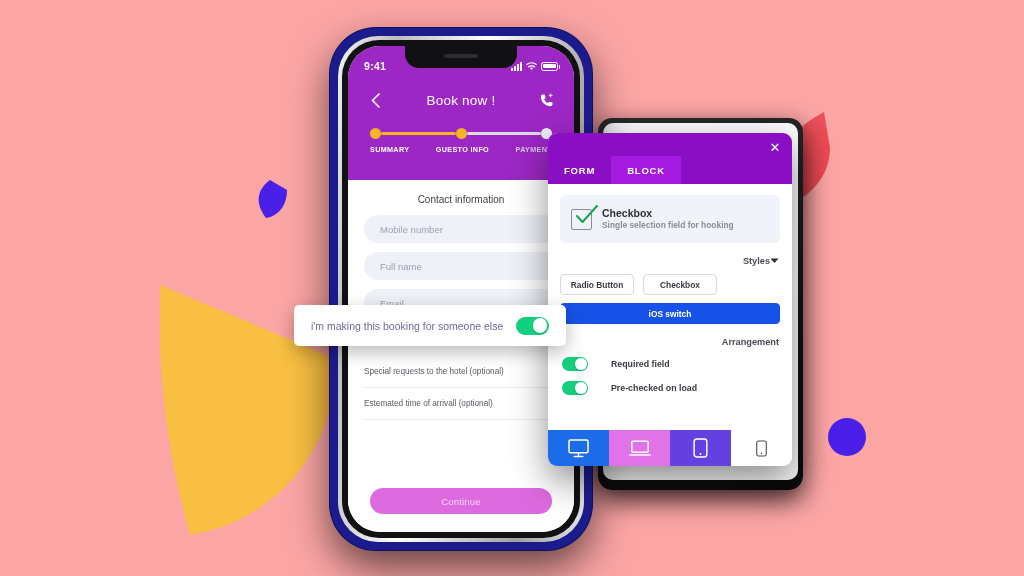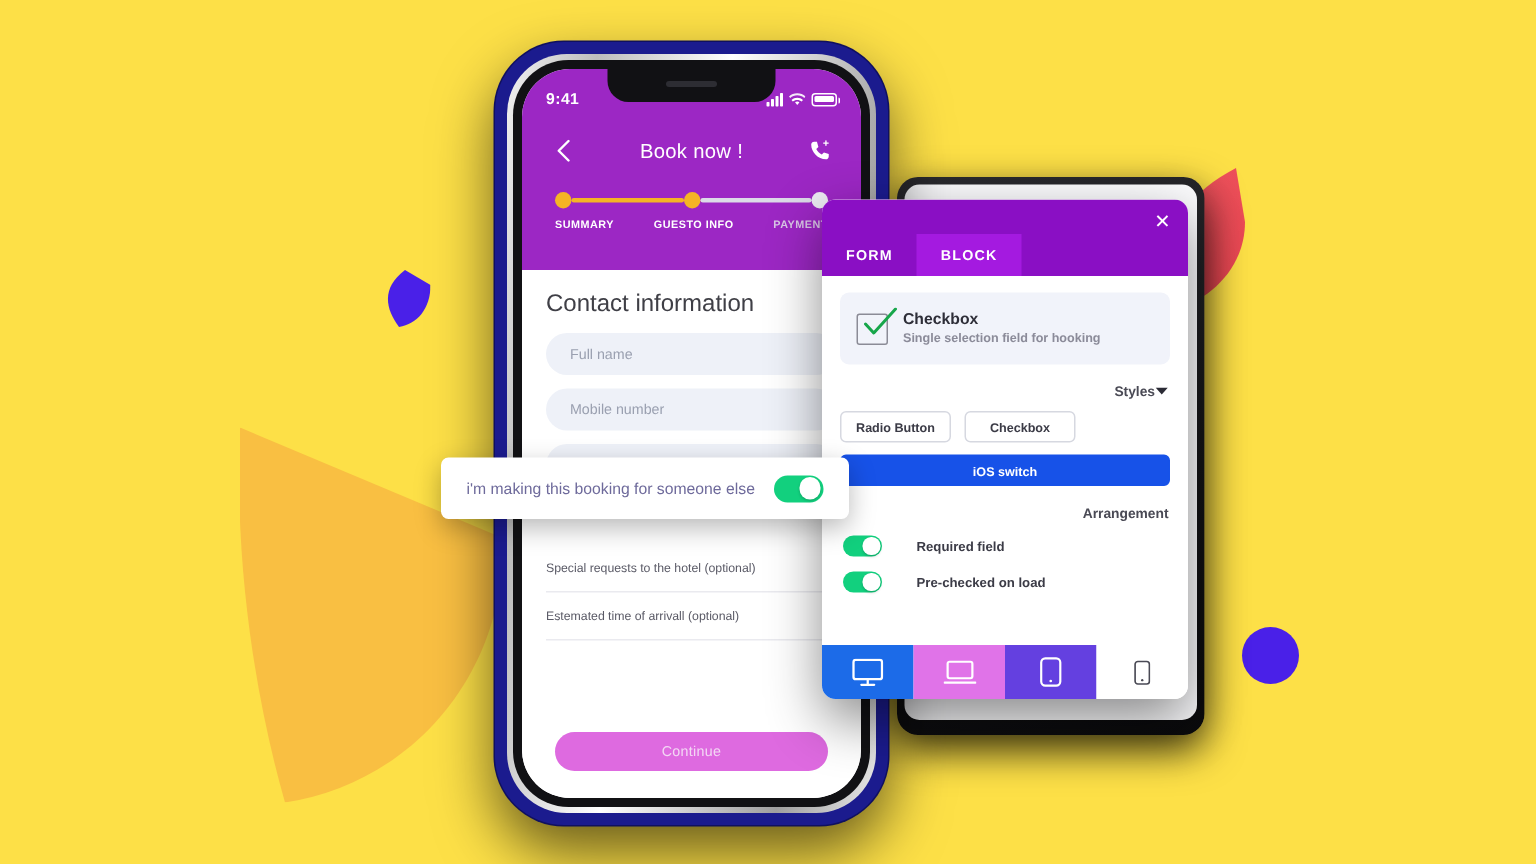--- a/index.html
+++ b/index.html
@@ -1,21 +1,21 @@
 <!DOCTYPE html>
 <html><head>
 <meta charset="utf-8">
 <style>
   * { box-sizing: border-box; margin: 0; padding: 0; }
   html, body {
     width: 1024px; height: 576px;
     background: #000; overflow: hidden;
     font-family: "Liberation Sans", sans-serif;
   }
-  #stage { position: relative; width: 1024px; height: 576px; background: #fde047; }
+  #stage { position: relative; width: 1024px; height: 576px; background: #fca5a5; }
 
   
   .shape { position: absolute; }
   #yellow-wedge {
     left: 160px; top: 285px; width: 180px; height: 250px;
     background: #F9BF42;
     border-radius: 0 0 0 0;
     clip-path: path("M 0 0 L 176 74 C 176 170 110 238 30 250 C 10 180 -4 90 0 0 Z");
   }
   #blue-wedge-small {
@@ -112,21 +112,21 @@
   .step-dot.todo { background: #EDEBF3; }
   #stepper-labels {
     display: flex; justify-content: space-between; margin-top: 6px;
     font-size: 7.2px; letter-spacing: .35px; font-weight: 600;
   }
   #stepper-labels span { color: #fff; }
   #stepper-labels span.dim { color: #D9C7E6; }
 
   
   #phone-body { background: #fff; height: 376px; position: relative; padding: 14px 16px 0 16px; }
-  #contact-title { font-size: 16px; color: #3f3f46; margin-bottom: 10px; }
+  #contact-title { font-size: 10px; color: #3f3f46; margin-bottom: 10px; text-align: center; }
   .field {
     height: 28px; background: #EEF1F8; border-radius: 14px;
     display: flex; align-items: center; padding: 0 16px;
     font-size: 9.5px; color: #9AA0B0; margin-bottom: 9px;
   }
   .select-row {
     height: 32px; border-bottom: 1px solid #EAEAEF;
     display: flex; align-items: center; justify-content: space-between;
     font-size: 8.2px; color: #5a5a66;
   }
@@ -273,24 +273,24 @@
                 <span>GUESTO INFO</span>
                 <span class="dim">PAYMENT</span>
               </div>
             </div>
           </div>
 
           <div id="phone-body">
             <div id="contact-title">Contact information</div>
 
             <div class="field">
+              <span>Mobile number</span>
+            </div>
+            <div class="field">
               <span>Full name</span>
-            </div>
-            <div class="field">
-              <span>Mobile number</span>
             </div>
             <div class="field">
               <span>Email</span>
             </div>
 
             <div style="height:30px"></div>
 
             <div class="select-row">
               <span>Special requests to the hotel (optional)</span>
               <span class="caret"></span>

